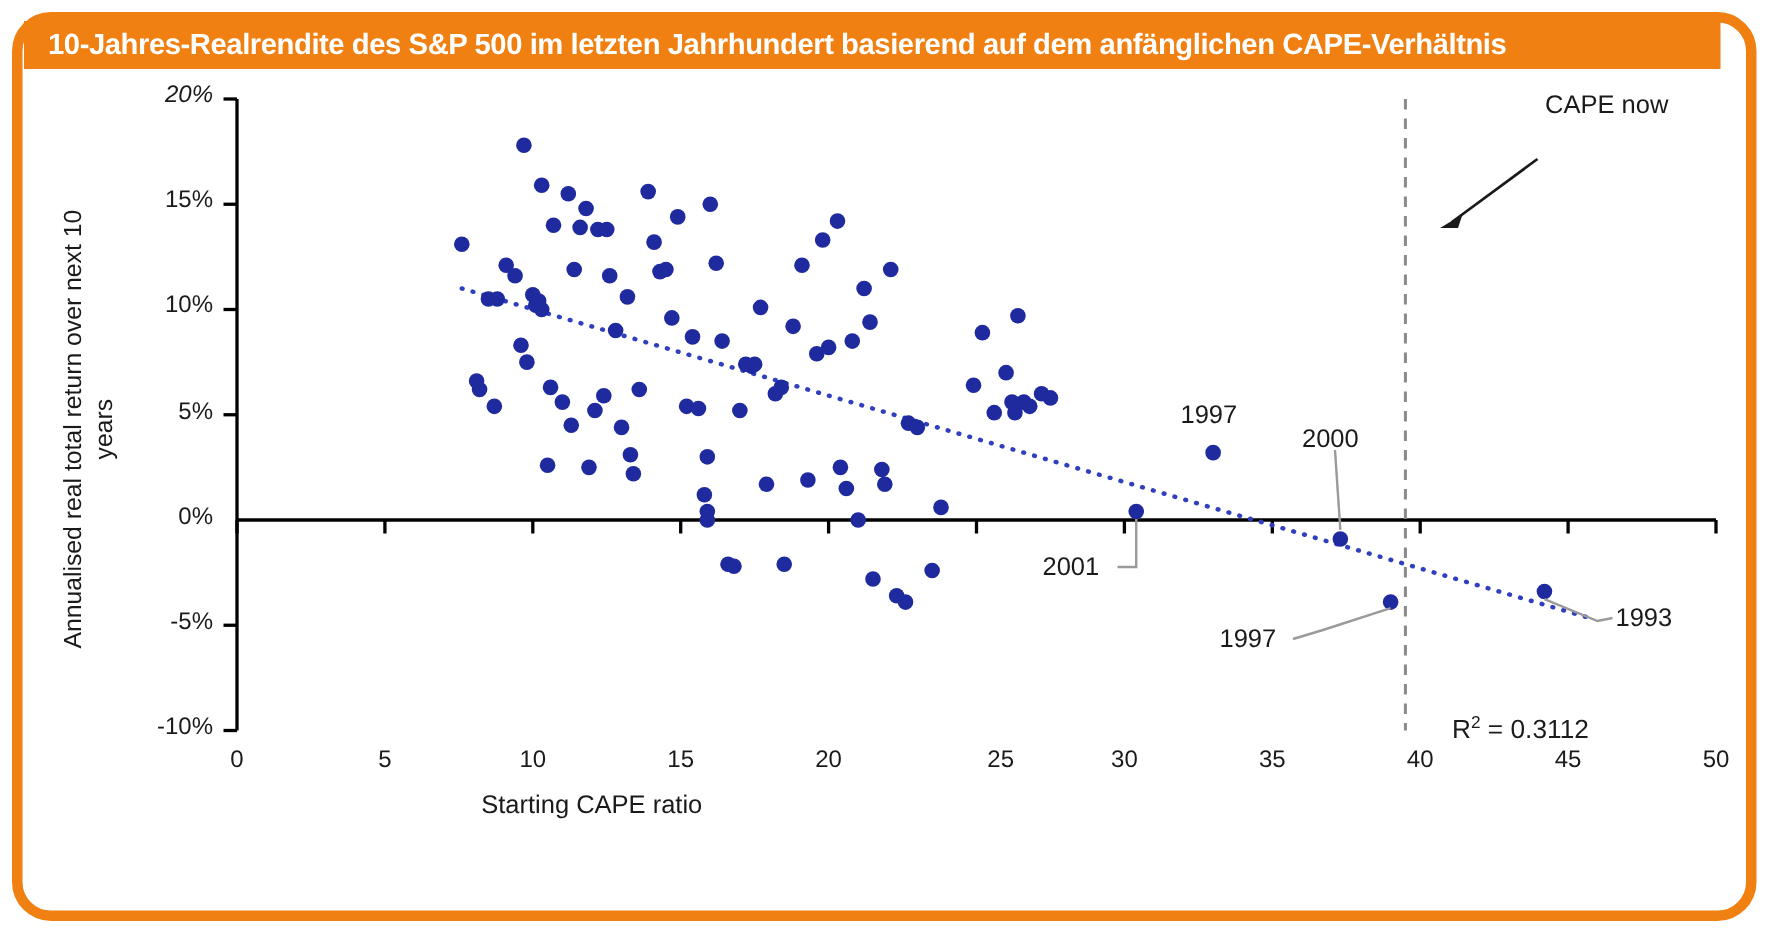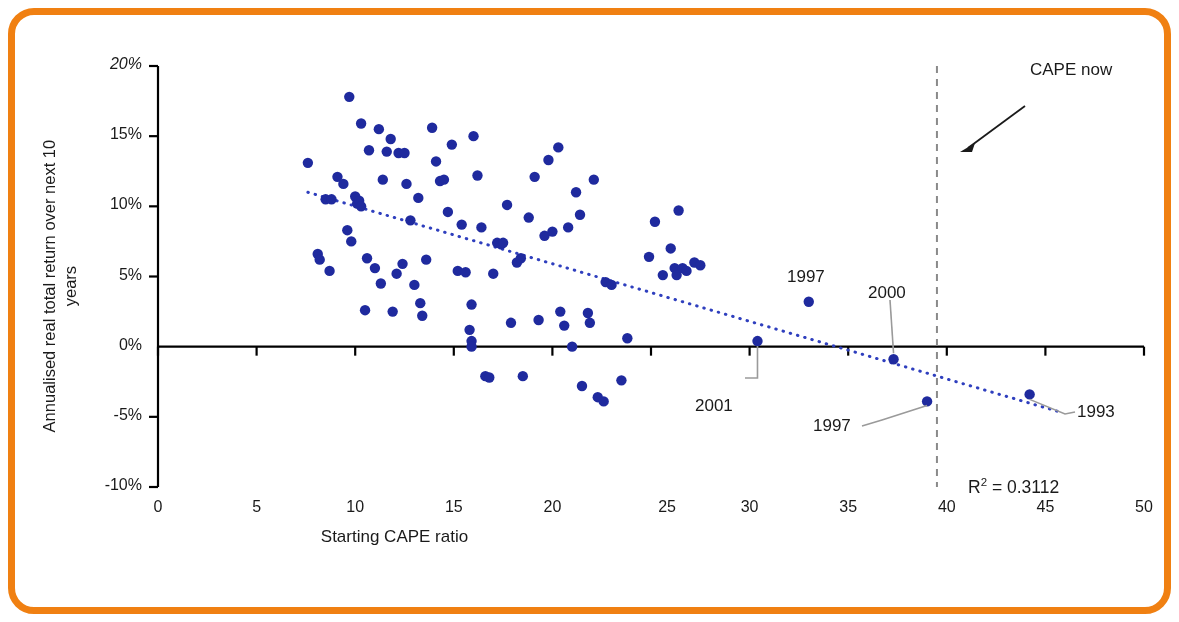--- a/index.html
+++ b/index.html
@@ -116,20 +116,23 @@
   }
   .r2 sup { font-size: 11.5px; }
   svg { display: block; }
 </style>
 </head>
 <body>
 
 <div id="page">
   <div class="frame"></div>
 
+  <div class="title-bar">
+    <span class="title-text">10-Jahres-Realrendite des S&amp;P 500 im letzten Jahrhundert basierend auf dem anfänglichen CAPE-Verhältnis</span>
+  </div>
 
   <svg class="chart-area" id="plot-svg" width="1179" height="622" xmlns="http://www.w3.org/2000/svg">
       <line x1="158" y1="66" x2="158" y2="487" stroke="#000" stroke-width="2.2"></line>
       <line x1="149" y1="487" x2="158" y2="487" stroke="#000" stroke-width="2.2"></line>
       <line x1="149" y1="416.83333333333337" x2="158" y2="416.83333333333337" stroke="#000" stroke-width="2.2"></line>
       <line x1="149" y1="276.5" x2="158" y2="276.5" stroke="#000" stroke-width="2.2"></line>
       <line x1="149" y1="206.33333333333337" x2="158" y2="206.33333333333337" stroke="#000" stroke-width="2.2"></line>
       <line x1="149" y1="136.16666666666663" x2="158" y2="136.16666666666663" stroke="#000" stroke-width="2.2"></line>
       <line x1="149" y1="66" x2="158" y2="66" stroke="#000" stroke-width="2.2"></line>
       <line x1="158" y1="346.6666666666667" x2="1144" y2="346.6666666666667" stroke="#000" stroke-width="2.4"></line>
@@ -280,20 +283,20 @@
       <div class="tick-label xlab" style="left: 921.8px; width: 50px; top: 498px;">40</div>
       <div class="tick-label xlab" style="left: 1020.4px; width: 50px; top: 498px;">45</div>
       <div class="tick-label xlab" style="left: 1119px; width: 50px; top: 498px;">50</div>
       <div class="axis-label-y">
         <div>Annualised real total return over next 10</div>
         <div>years</div>
       </div>
       <div class="axis-label-x"><span>Starting CAPE ratio</span></div>
       <div class="annot" style="left: 787px; top: 267px;">1997</div>
       <div class="annot" style="left: 868px; top: 283px;">2000</div>
-      <div class="annot" style="left: 695px; top: 368px; margin-top: 28px;">2001</div>
+      <div class="annot" style="left: 695px; top: 368px;">2001</div>
       <div class="annot" style="left: 813px; top: 416px;">1997</div>
       <div class="annot" style="left: 1077px; top: 402px;">1993</div>
       <div class="annot" style="left: 1030px; top: 60px;">CAPE now</div>
       <div class="r2" style="left: 968px; top: 476px;"><span>R</span><sup>2</sup><span> = 0.3112</span></div>
     </div>
 
 </div>
 
 </body></html>

